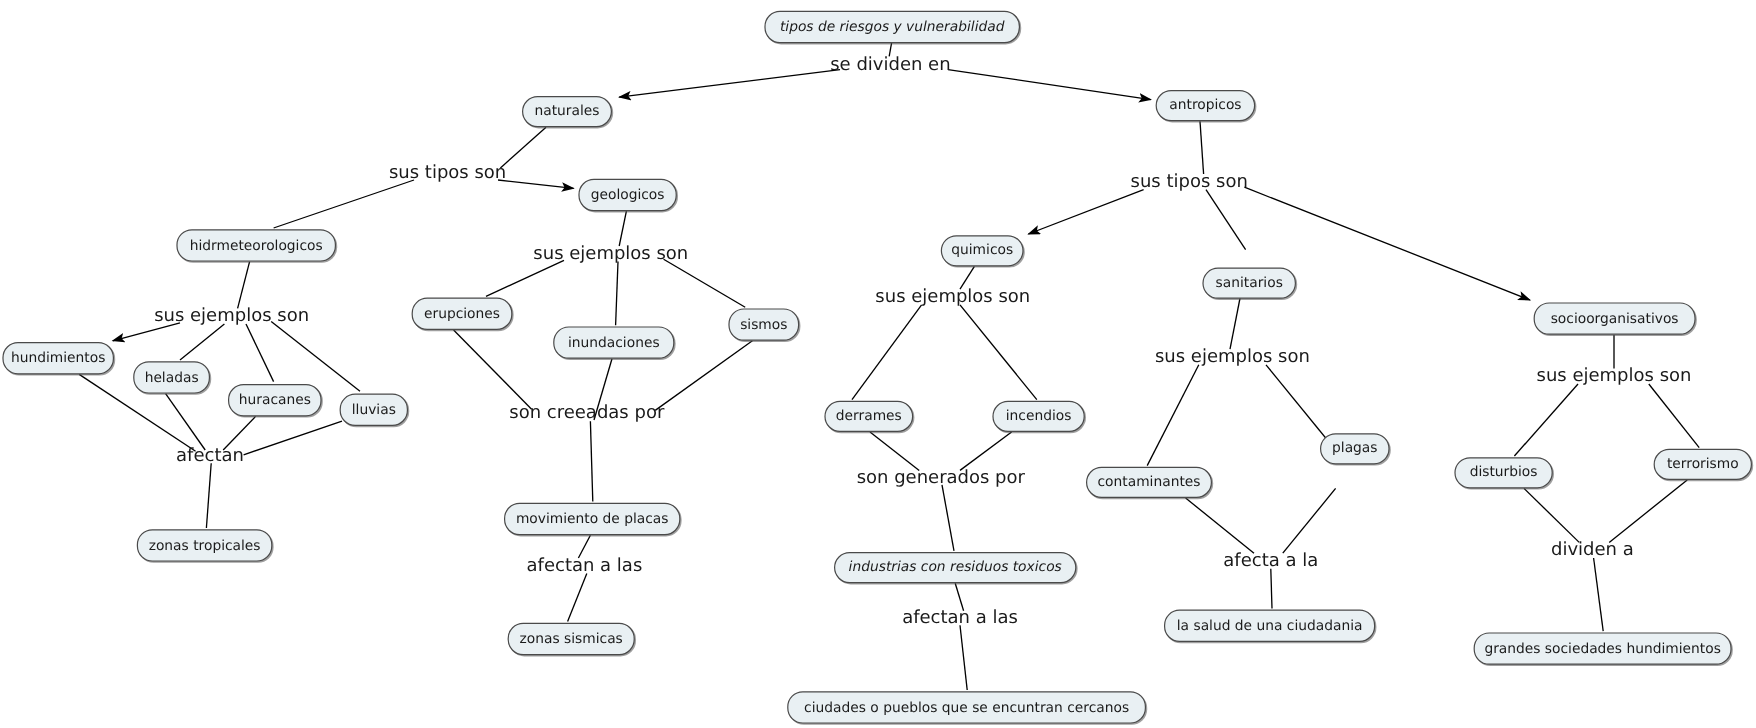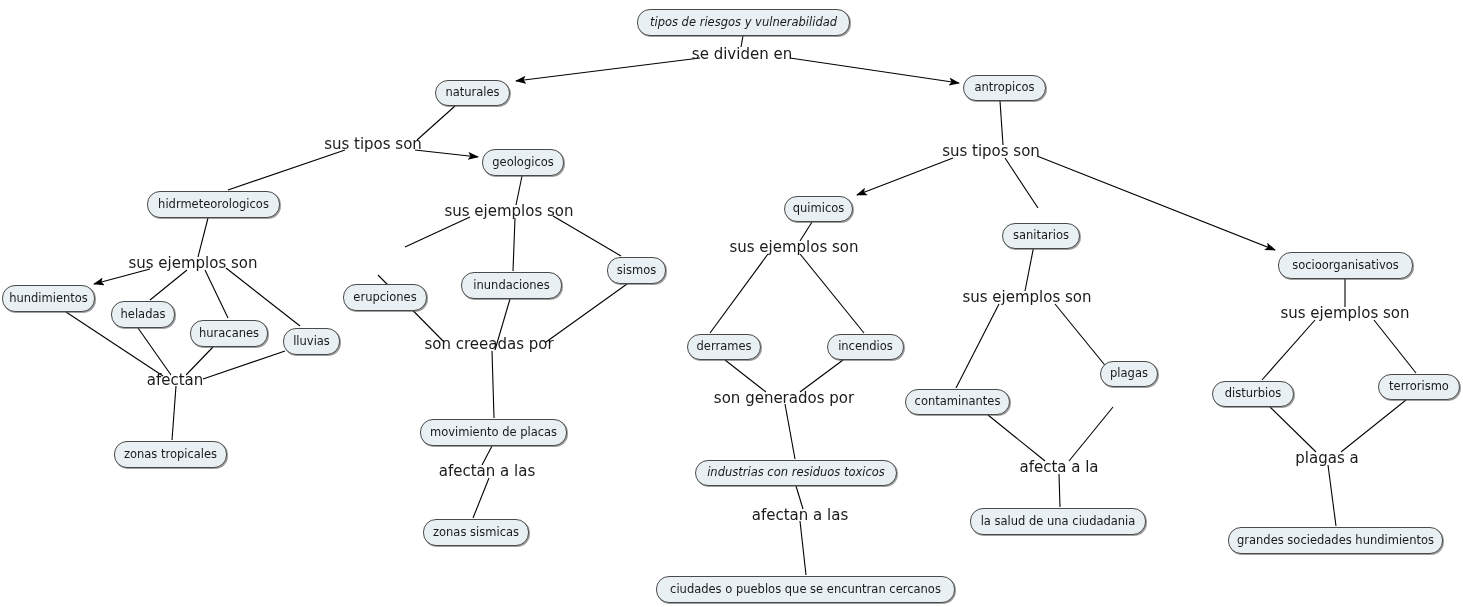--- a/index.html
+++ b/index.html
@@ -149,21 +149,21 @@
       </div>
       <div class="node-box" style="left: 190px; top: 320px; width: 78px; height: 27px;">
         <span>huracanes</span>
       </div>
       <div class="node-box" style="left: 283px; top: 328px; width: 57px; height: 27px;">
         <span>lluvias</span>
       </div>
       <div class="node-box" style="left: 114px; top: 441px; width: 113px; height: 27px;">
         <span>zonas tropicales</span>
       </div>
-      <div class="node-box" style="left: 343px; top: 248px; width: 84px; height: 27px; margin-top: 36px;">
+      <div class="node-box" style="left: 343px; top: 248px; width: 84px; height: 27px;">
         <span>erupciones</span>
       </div>
       <div class="node-box" style="left: 461px; top: 272px; width: 101px; height: 27px;">
         <span>inundaciones</span>
       </div>
       <div class="node-box" style="left: 607px; top: 257px; width: 59px; height: 27px;">
         <span>sismos</span>
       </div>
       <div class="node-box" style="left: 420px; top: 419px; width: 147px; height: 27px;">
         <span>movimiento de placas</span>
@@ -219,15 +219,15 @@
       <div class="link-label" style="left: 509px; top: 211px;">sus ejemplos son</div>
       <div class="link-label" style="left: 489px; top: 344px;">son creeadas por</div>
       <div class="link-label" style="left: 487px; top: 471px;">afectan a las</div>
       <div class="link-label" style="left: 991px; top: 151px;">sus tipos son</div>
       <div class="link-label" style="left: 794px; top: 247px;">sus ejemplos son</div>
       <div class="link-label" style="left: 784px; top: 398px;">son generados por</div>
       <div class="link-label" style="left: 800px; top: 515px;">afectan a las</div>
       <div class="link-label" style="left: 1027px; top: 297px;">sus ejemplos son</div>
       <div class="link-label" style="left: 1059px; top: 467px;">afecta a la</div>
       <div class="link-label" style="left: 1345px; top: 313px;">sus ejemplos son</div>
-      <div class="link-label" style="left: 1327px; top: 458px;">plagas a</div>
+      <div class="link-label" style="left: 1327px; top: 458px;">dividen a</div>
     </div>
 </div>
 
 </body></html>

